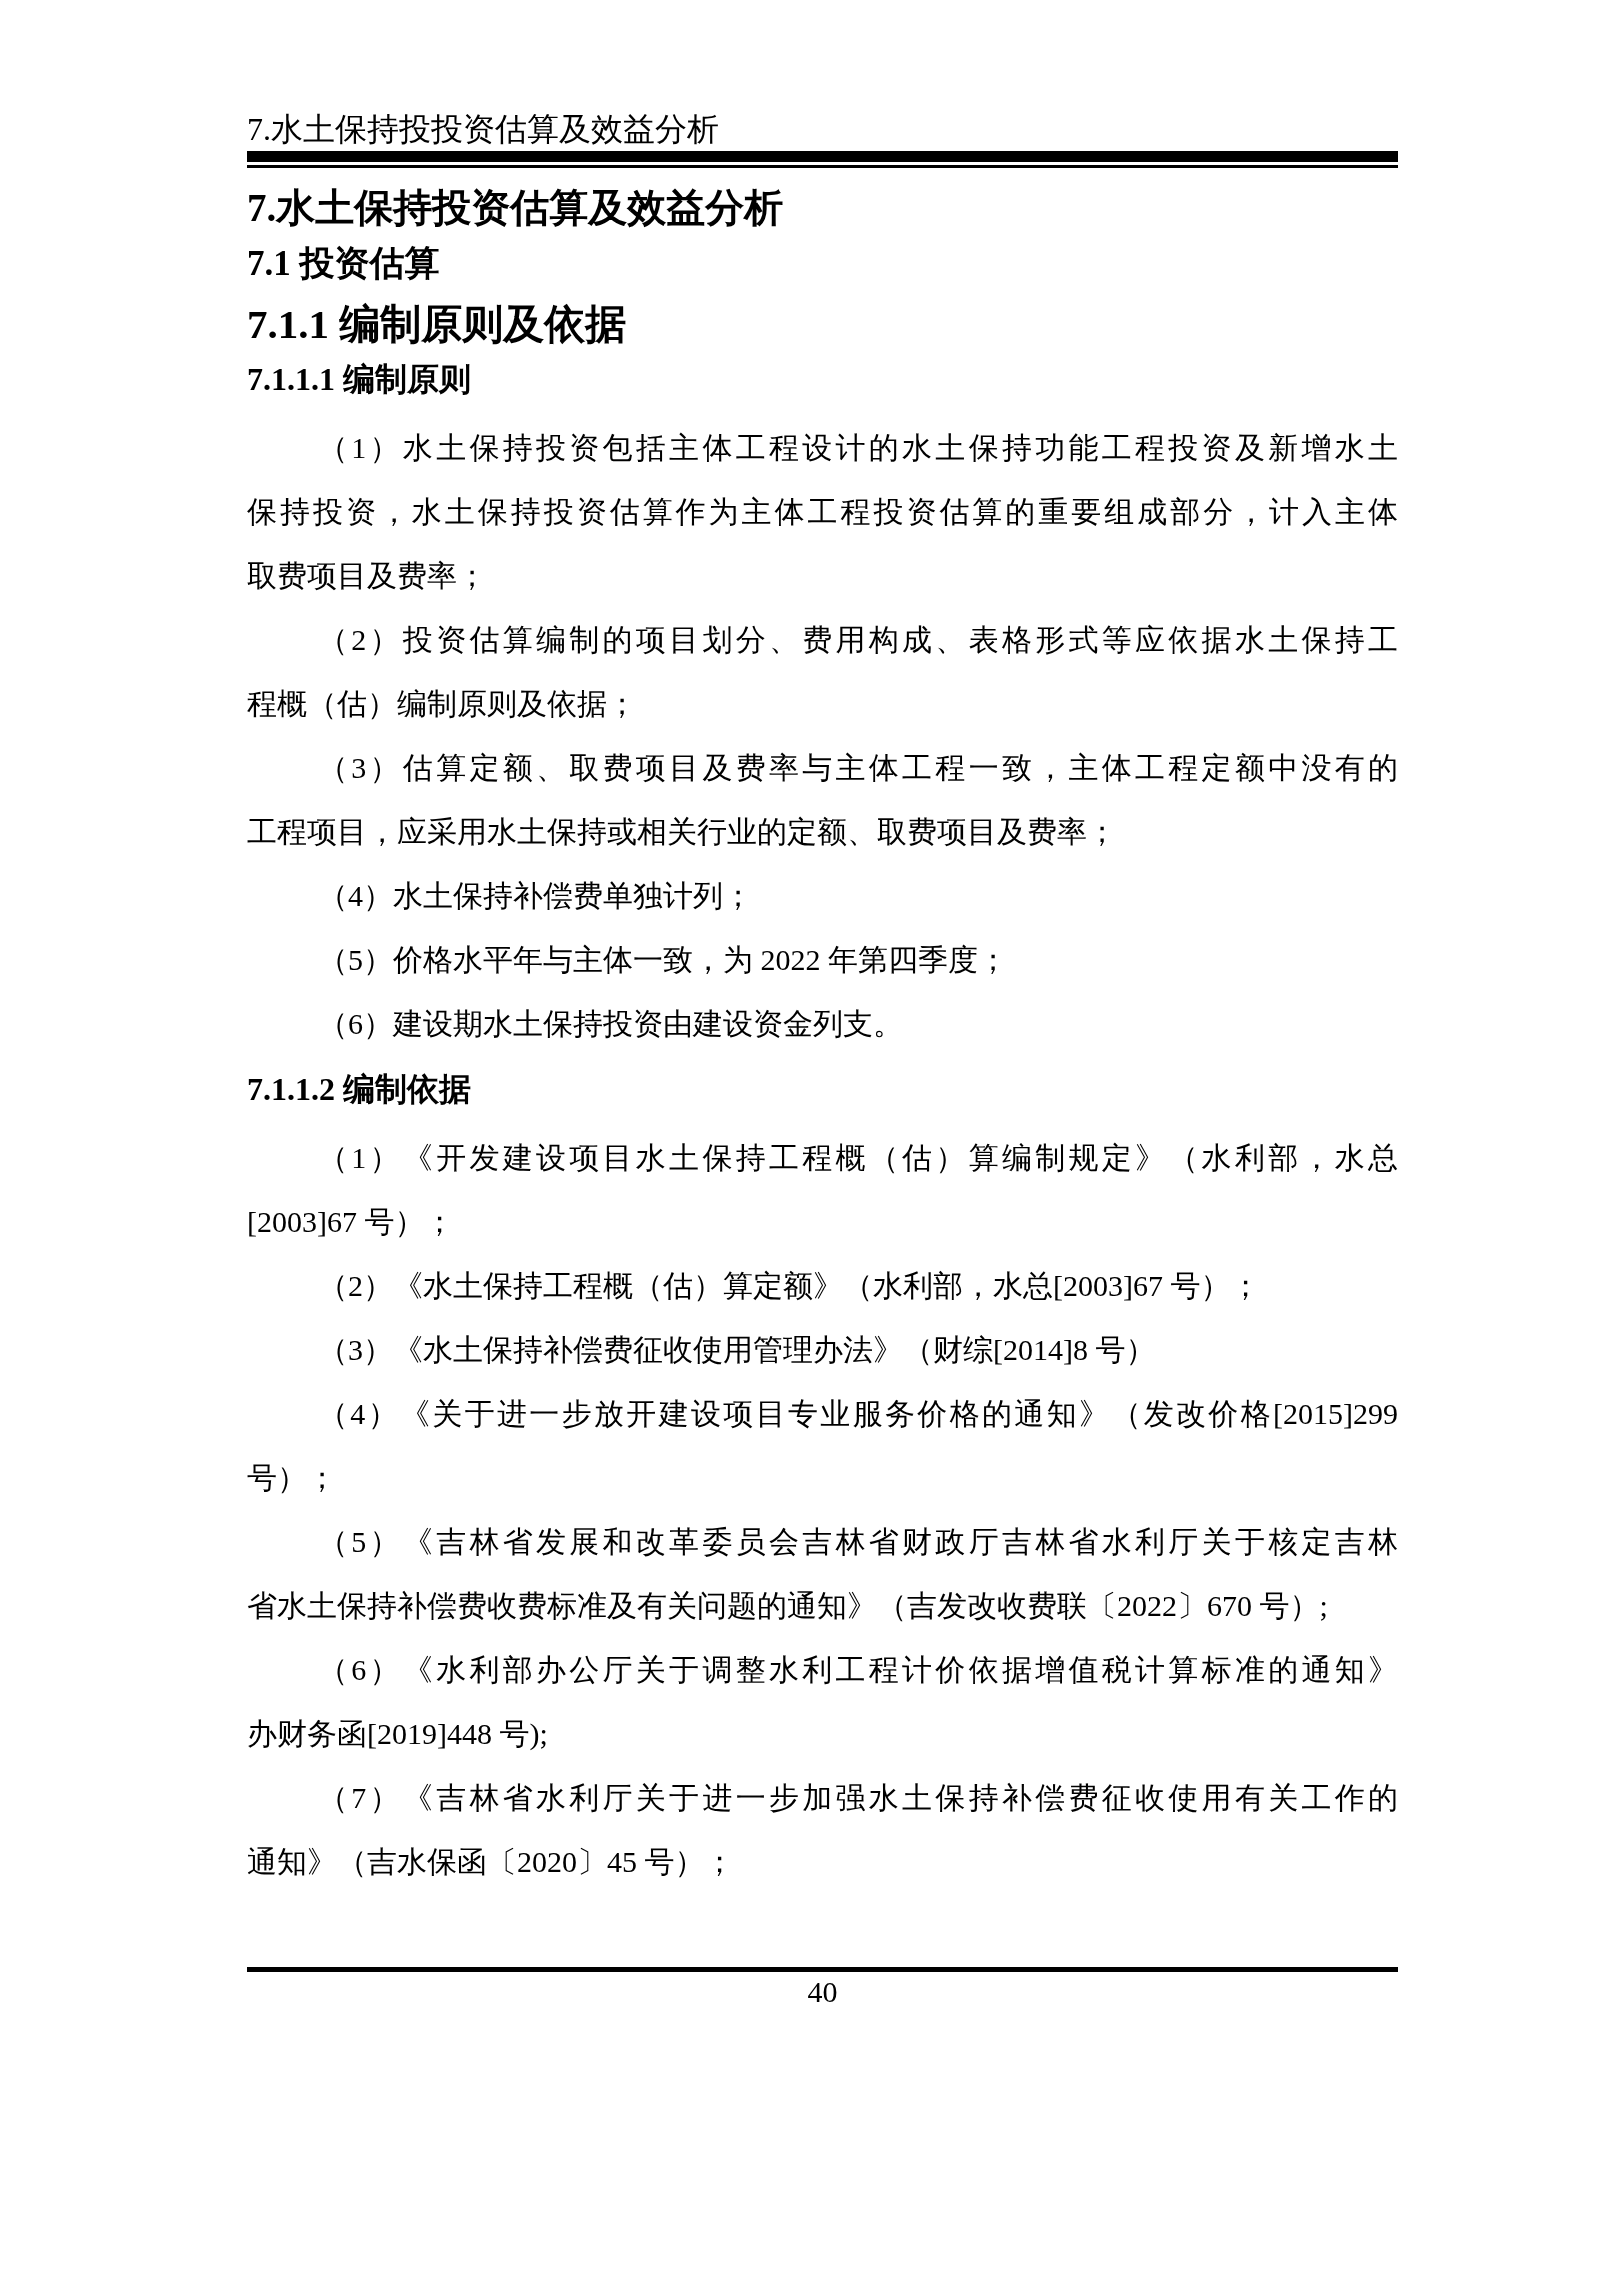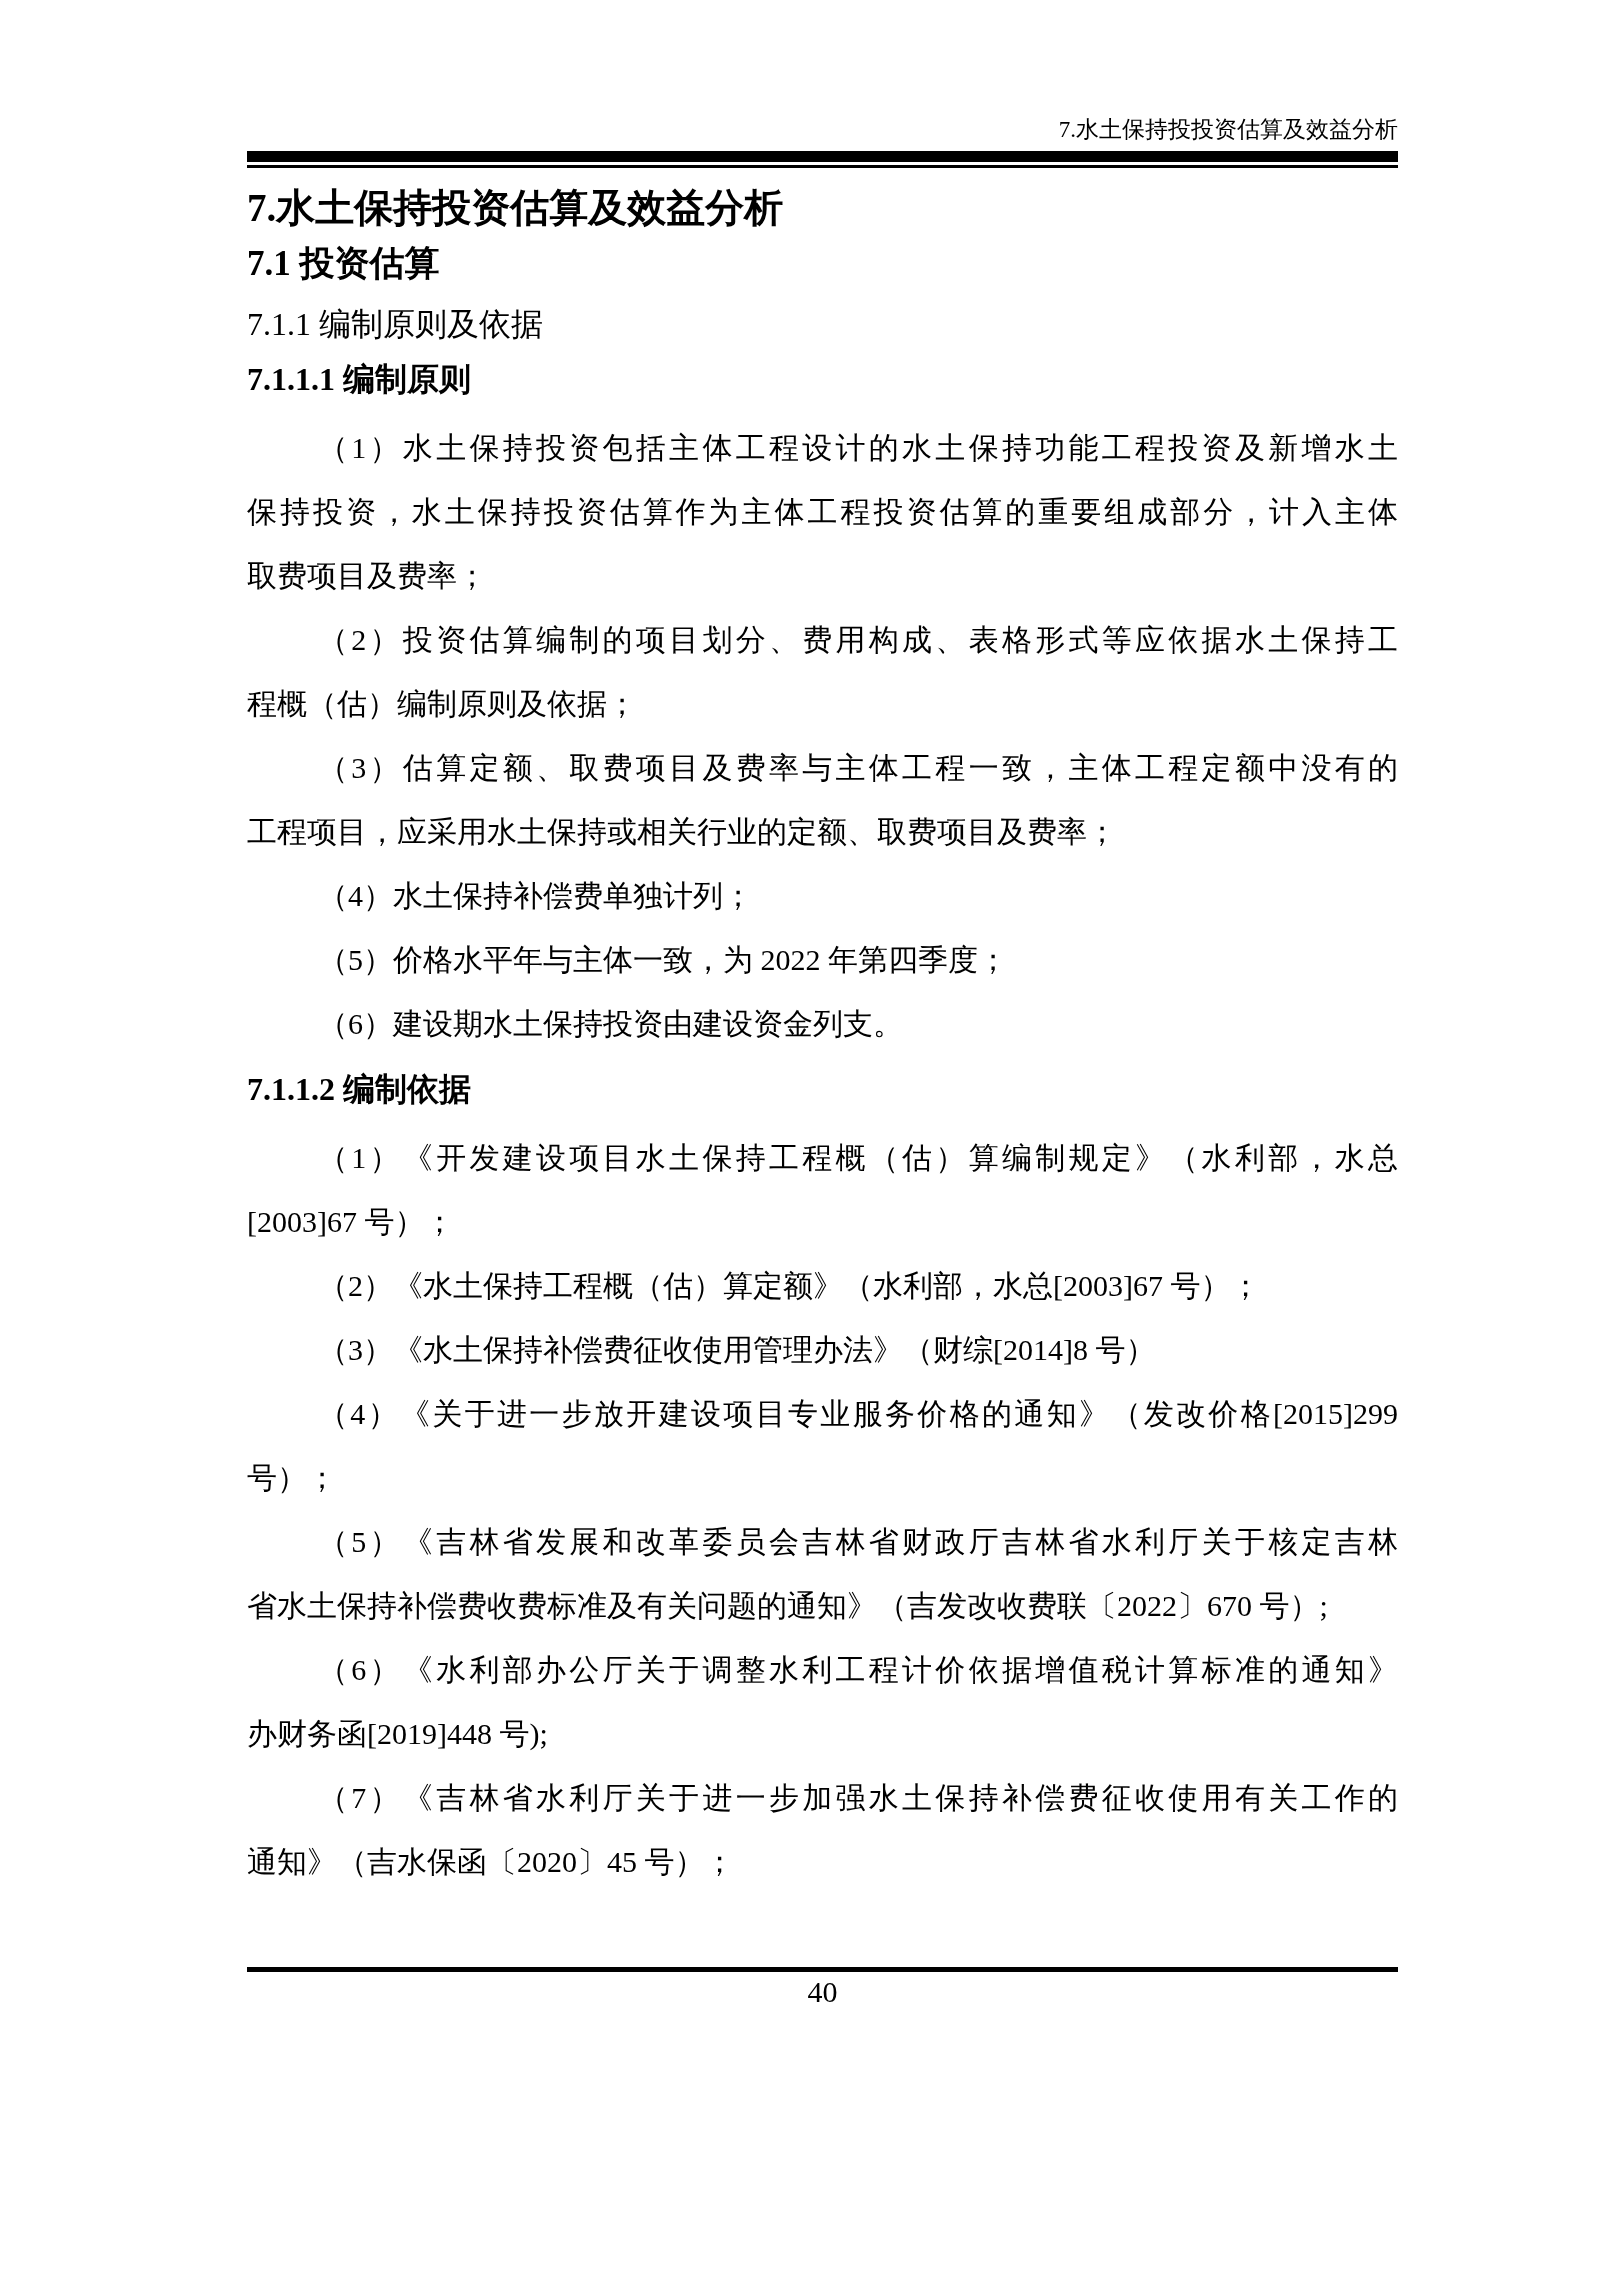--- a/index.html
+++ b/index.html
@@ -13,22 +13,22 @@
     height: 2293px;
     background: #ffffff;
     color: #000000;
     font-family: "Liberation Serif", "DejaVu Serif", serif;
     box-sizing: border-box;
     padding: 108px 223px 0 247px;
     overflow: hidden;
   }
   
   .running-header-text {
-    text-align: right;
-    font-size: 23px;
+    text-align: left;
+    font-size: 32px;
     line-height: 43px;
     height: 43px;
     white-space: nowrap;
   }
   .rule-thick {
     height: 10.8px;
     background: #000000;
   }
   .rule-thin {
     height: 2.9px;
@@ -44,23 +44,23 @@
     white-space: nowrap;
   }
   .h2 {
     font-size: 35px;
     line-height: 43px;
     font-weight: bold;
     margin-top: 11px;
     white-space: nowrap;
   }
   .h3 {
-    font-size: 32px;
+    font-size: 41px;
     line-height: 41px;
-    font-weight: normal;
+    font-weight: bold;
     margin-top: 19.6px;
     white-space: nowrap;
   }
   .h4 {
     font-size: 32px;
     line-height: 41px;
     font-weight: bold;
     margin-top: 13.7px;
     margin-bottom: 15.7px;
     white-space: nowrap;

